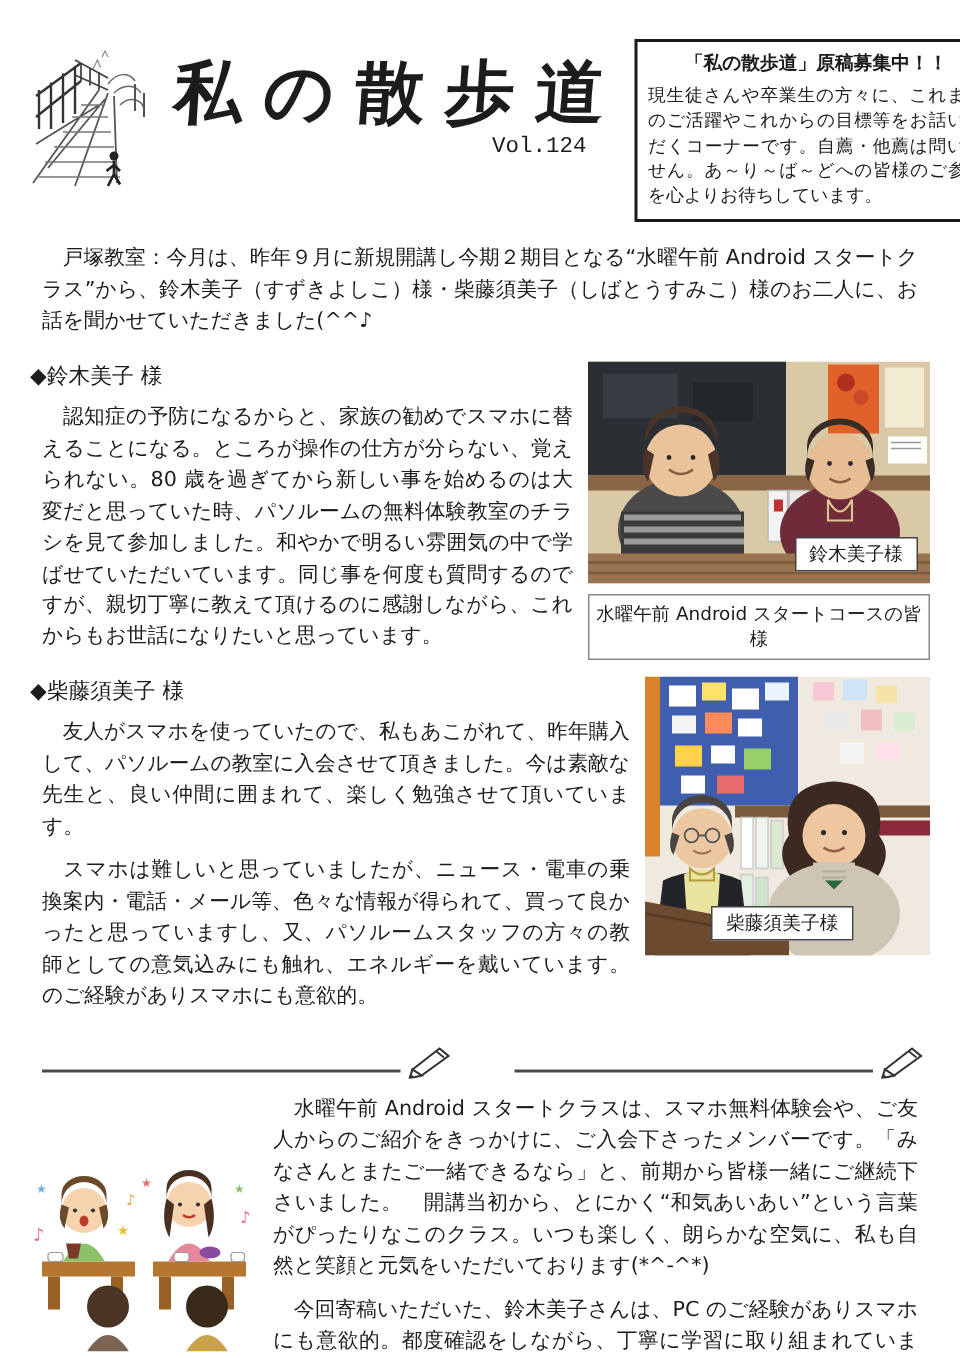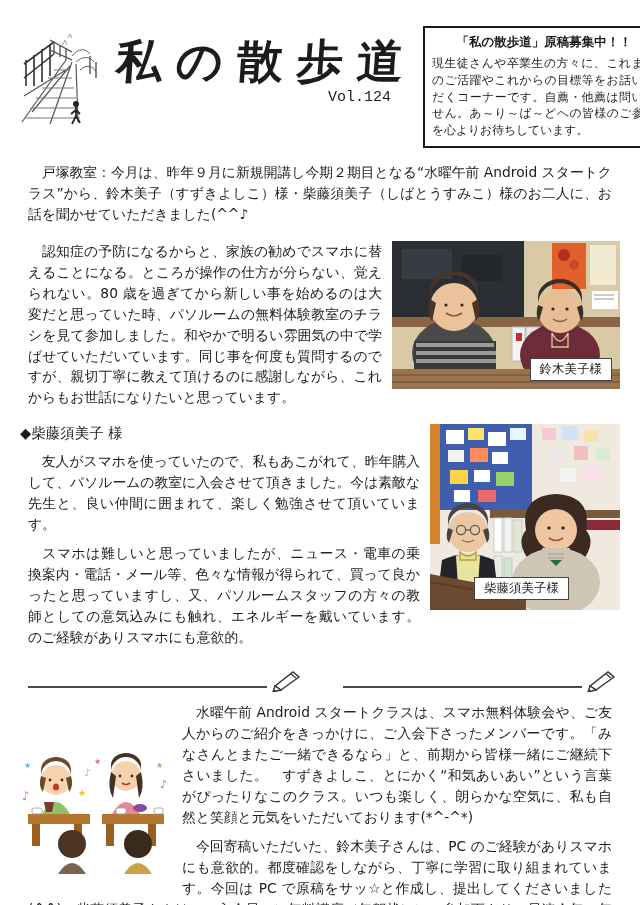--- a/index.html
+++ b/index.html
@@ -131,21 +131,23 @@
             <circle cx="175" cy="68" r="1.6" fill="#2a2a2a"></circle>
           <path d="M161 78 q7 5 14 0" stroke="#8a5a40" stroke-width="1.5" fill="none"></path>
           <path d="M160 92 q8 16 16 0 l0 14 -16 0 z" fill="none" stroke="#d8c890" stroke-width="1.4"></path>
 
           <rect x="0" y="128" width="228" height="20" fill="#9a7350"></rect>
           <line x1="0" y1="134" x2="228" y2="134" stroke="#7c5a3c" stroke-width="1.6"></line>
           <line x1="0" y1="141" x2="228" y2="141" stroke="#7c5a3c" stroke-width="1.6"></line>
         </svg>
         <span class="photo-caption" style="right:8px;bottom:8px;">鈴木美子様</span>
       </div>
-    </div>
+      <div class="photo-box-caption">水曜午前 Android スタートコースの皆様</div>
+    </div>
+    <h3 class="sec-heading">◆鈴木美子 様</h3>
     <p class="para">　認知症の予防になるからと、家族の勧めでスマホに替えることになる。ところが操作の仕方が分らない、覚えられない。80 歳を過ぎてから新しい事を始めるのは大変だと思っていた時、パソルームの無料体験教室のチラシを見て参加しました。和やかで明るい雰囲気の中で学ばせていただいています。同じ事を何度も質問するのですが、親切丁寧に教えて頂けるのに感謝しながら、これからもお世話になりたいと思っています。</p>
   </div>
 
   <div class="section">
     <div class="photo-col" style="width:190px;">
       <div class="photo-frame" style="width:190px;height:186px;">
         <svg width="190" height="186" viewBox="0 0 190 186">
           <rect x="0" y="0" width="190" height="186" fill="#efe9df"></rect>
 
           <rect x="0" y="0" width="10" height="120" fill="#d8822a"></rect>
@@ -273,18 +275,18 @@
       <rect x="134" y="56" width="9" height="6" rx="2" fill="#fff" stroke="#999" stroke-width="0.8"></rect>
 
       <text x="2" y="48" font-size="12" fill="#e8679c">♪</text>
       <text x="64" y="24" font-size="10" fill="#e8a030">♪</text>
       <text x="140" y="36" font-size="11" fill="#e8679c">♪</text>
       <text x="58" y="44" font-size="9" fill="#e8c030">★</text>
       <text x="74" y="12" font-size="8" fill="#e86a6a">★</text>
       <text x="136" y="16" font-size="8" fill="#8ac06a">★</text>
       <text x="4" y="16" font-size="8" fill="#6ab0e0">★</text>
     </svg>
-    <p class="para">　水曜午前 Android スタートクラスは、スマホ無料体験会や、ご友人からのご紹介をきっかけに、ご入会下さったメンバーです。「みなさんとまたご一緒できるなら」と、前期から皆様一緒にご継続下さいました。　すずきよしこ、とにかく“和気あいあい”という言葉がぴったりなこのクラス。いつも楽しく、朗らかな空気に、私も自然と笑顔と元気をいただいております(*^-^*)</p>
+    <p class="para">　水曜午前 Android スタートクラスは、スマホ無料体験会や、ご友人からのご紹介をきっかけに、ご入会下さったメンバーです。「みなさんとまたご一緒できるなら」と、前期から皆様一緒にご継続下さいました。　開講当初から、とにかく“和気あいあい”という言葉がぴったりなこのクラス。いつも楽しく、朗らかな空気に、私も自然と笑顔と元気をいただいております(*^-^*)</p>
     <p class="para">　今回寄稿いただいた、鈴木美子さんは、PC のご経験がありスマホにも意欲的。都度確認をしながら、丁寧に学習に取り組まれています。今回は PC で原稿をサッ☆と作成し、提出してくださいました(^^)　柴藤須美子さんは、ご入会早々に無料講座（年賀状）にご参加下さり、早速今年の年賀状をスマホで作成＆プリントアウトにも挑戦されました。ご家族やご親戚に「スマホで年賀状が作れるの？！」とビックリされたそうです(^^)</p>
 
   </div>
 
 </div>
 
 </body></html>

